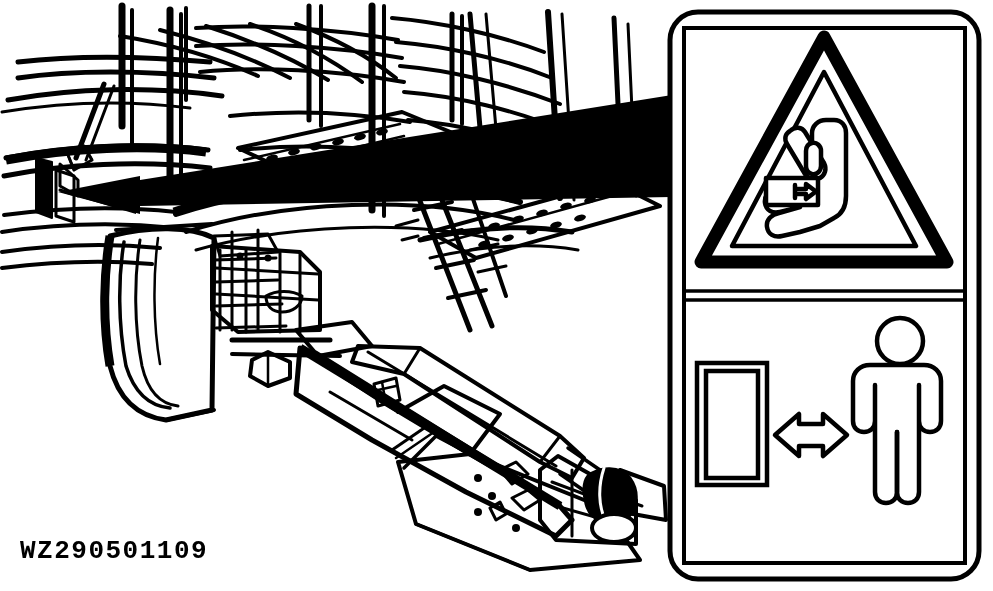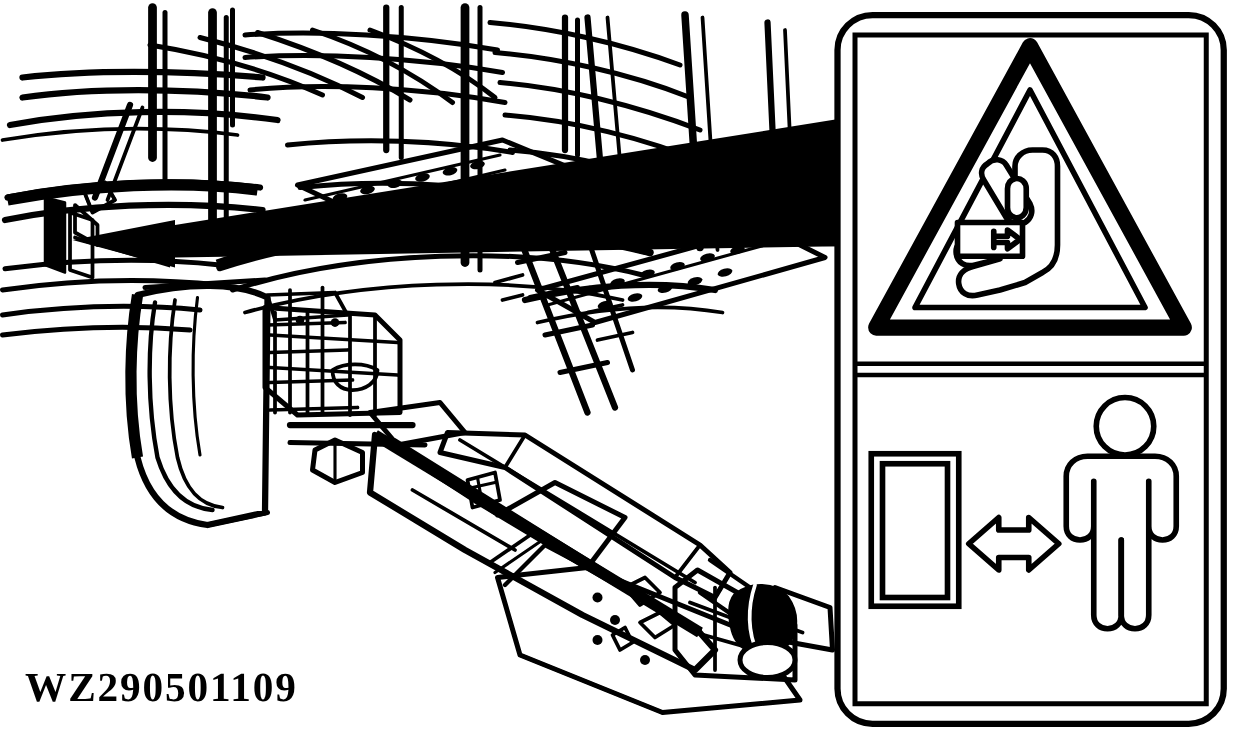--- a/index.html
+++ b/index.html
@@ -25,22 +25,22 @@
     position: absolute;
     top: 0;
     left: 0;
     width: 993px;
     height: 591px;
   }
   .part-number {
     position: absolute;
     left: 20px;
     top: 531px;
-    font-family: Liberation Serif, serif;
-    font-size: 33px;
+    font-family: Liberation Mono, monospace;
+    font-size: 26px;
     font-weight: bold;
     letter-spacing: 1.5px;
     color: #000000;
     line-height: 40px;
     white-space: nowrap;
   }
   svg { display: block; }
 </style>
 </head>
 <body>

